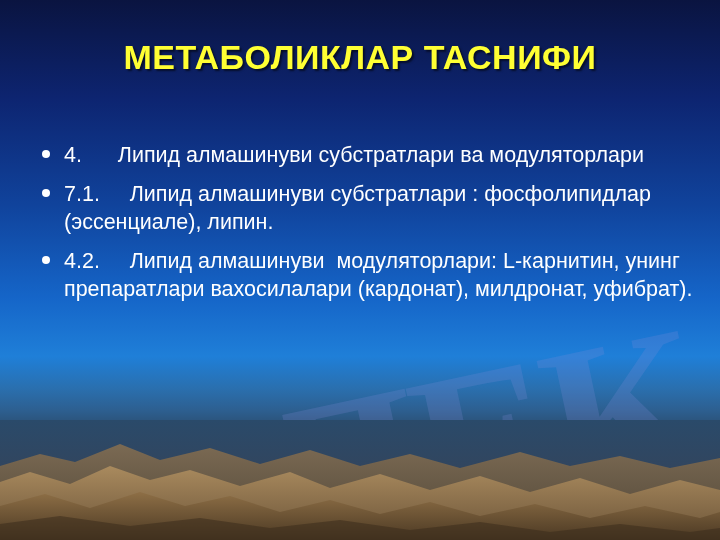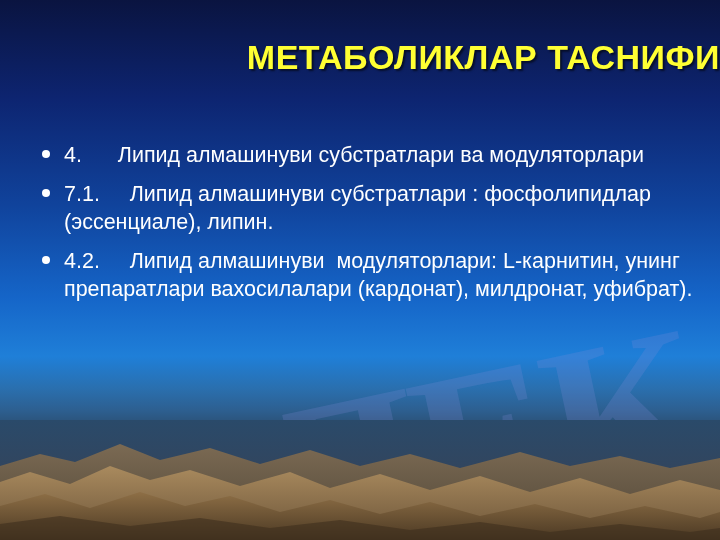--- a/index.html
+++ b/index.html
@@ -60,21 +60,21 @@
     bottom: 0;
     width: 720px;
     height: 120px;
   }
 
   .title {
     position: absolute;
     left: 0;
     top: 38px;
     width: 720px;
-    text-align: right;
+    text-align: center;
     color: #ffff33;
     font-size: 34px;
     font-weight: bold;
     letter-spacing: 0.5px;
     text-shadow: 2px 2px 2px rgba(0,0,0,0.55);
   }
 
   .body-list {
     position: absolute;
     left: 34px;

